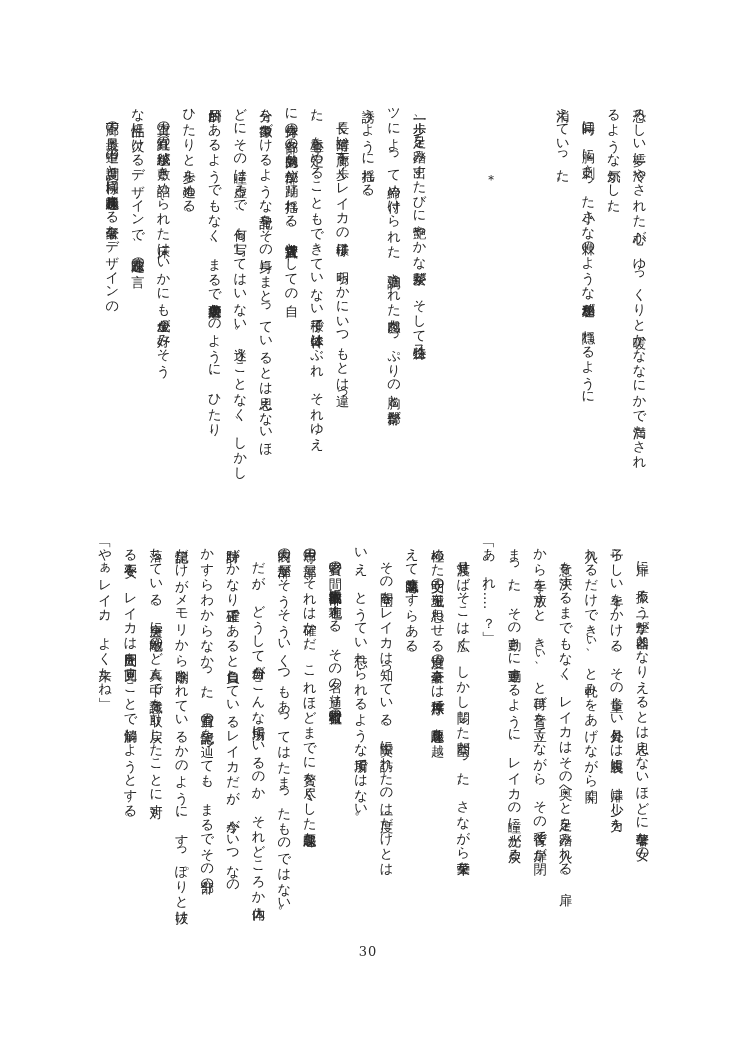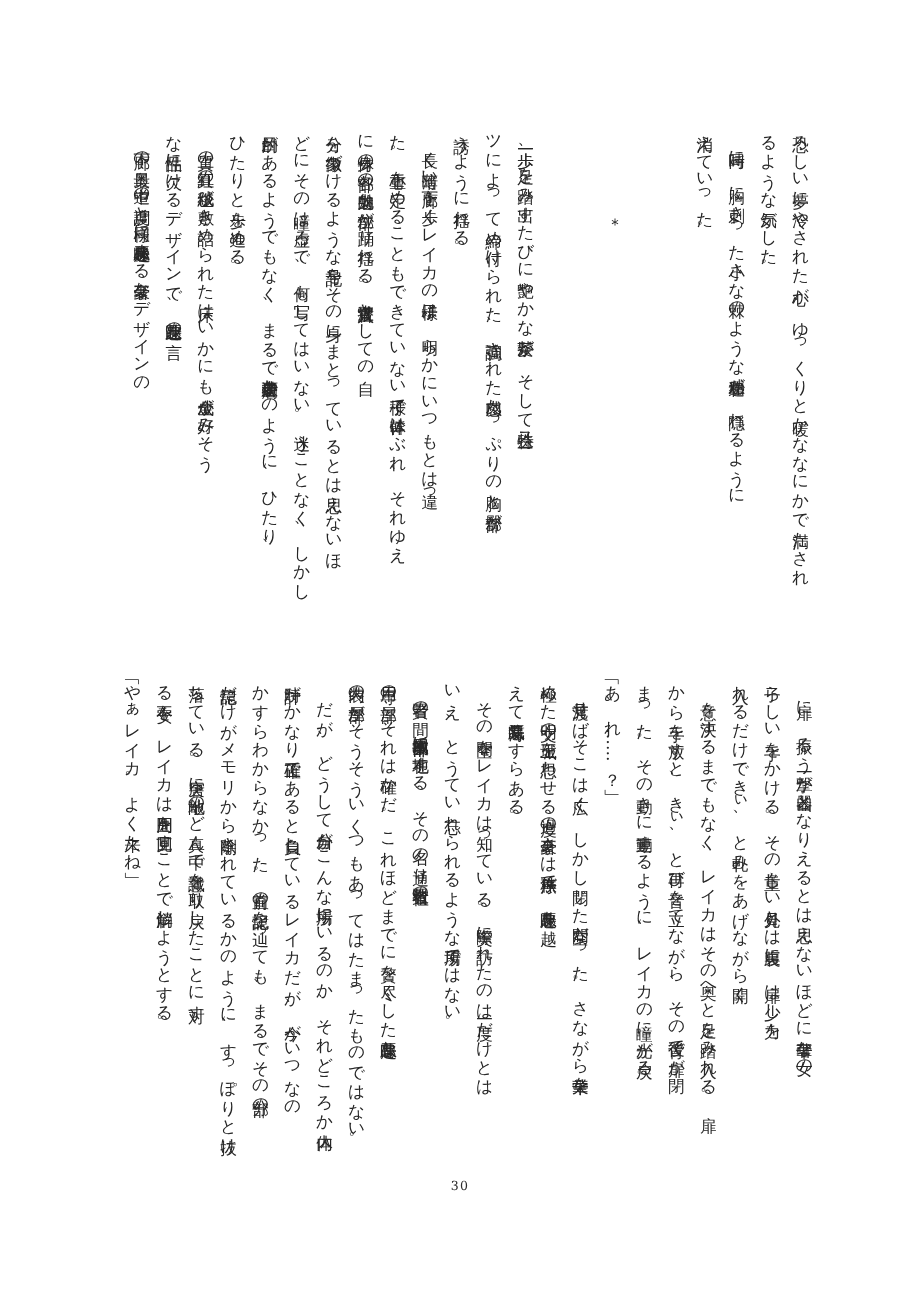--- a/index.html
+++ b/index.html
@@ -45,21 +45,21 @@
   .bottom-block {
     top: 539px;
     right: 81px;
   }
   .page-number {
     position: absolute;
     top: 944px;
     left: 0;
     width: 736px;
     text-align: center;
-    font-size: 10px;
+    font-size: 13px;
     letter-spacing: 1px;
     color: #2b2b2b;
   }
 </style>
 </head>
 <body>
 
 <div class="page">
 
   <section class="vtext top-block">

